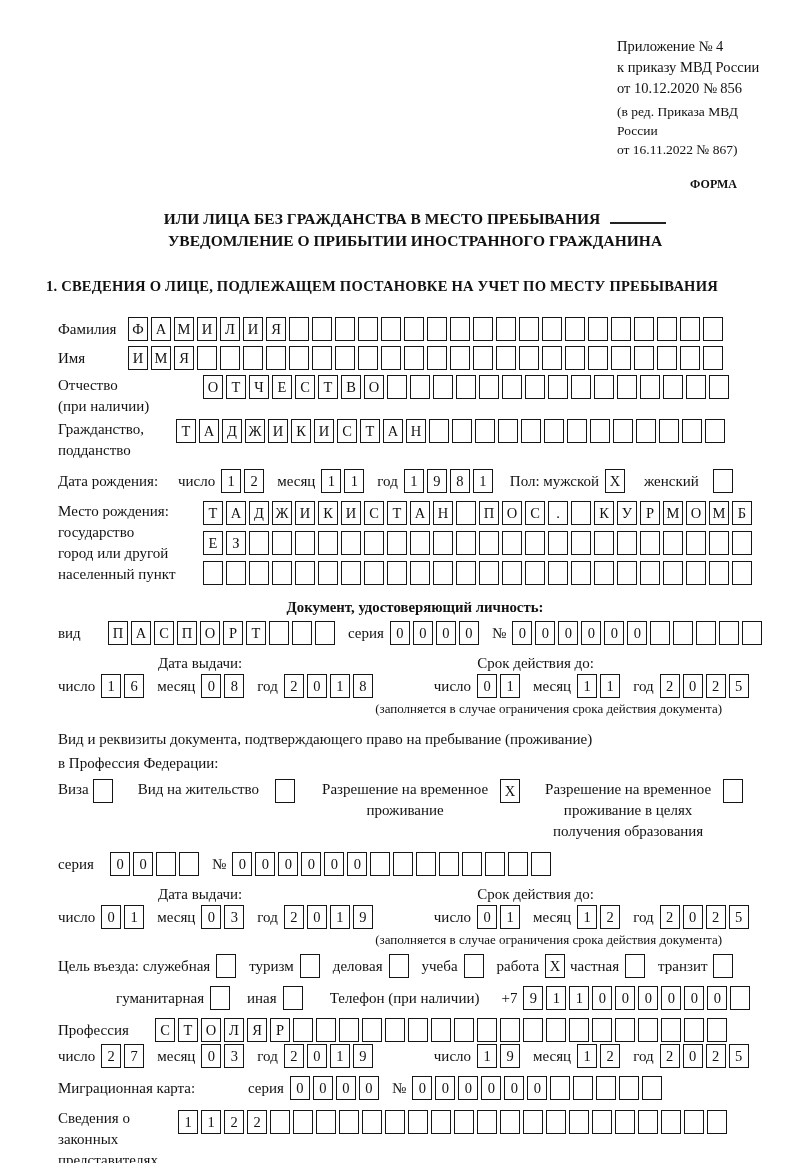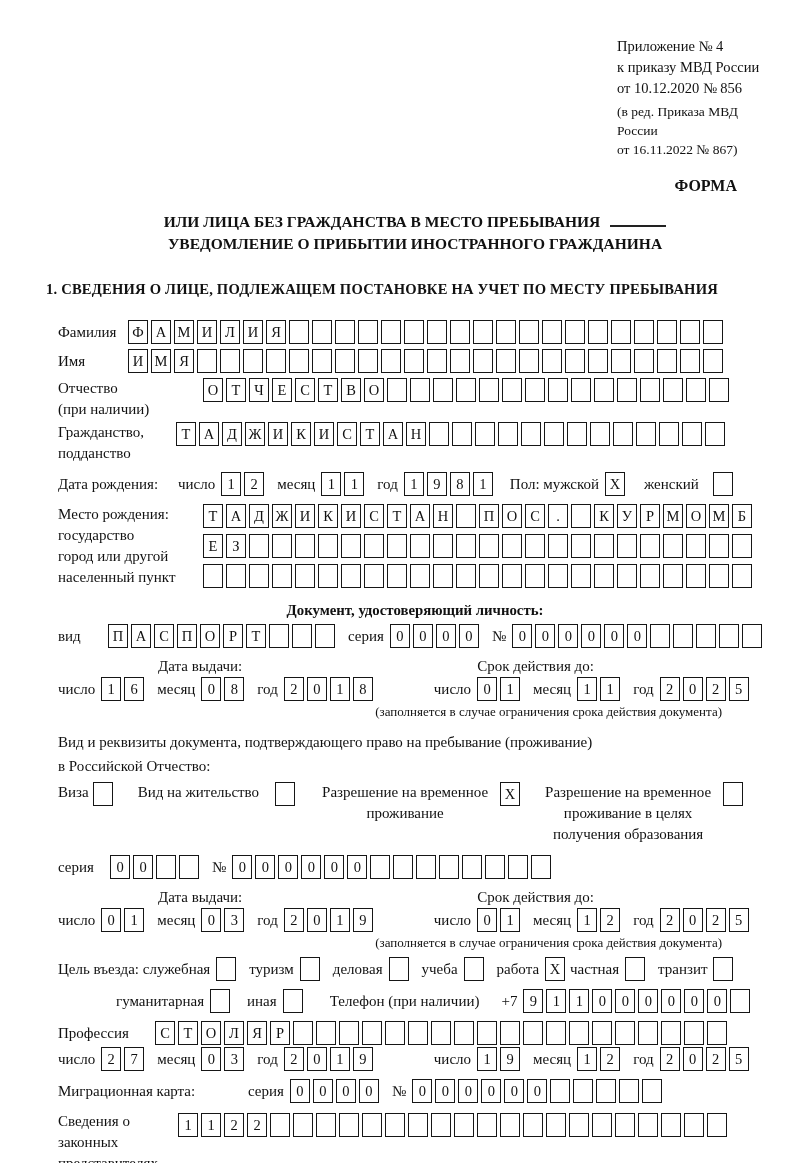--- a/index.html
+++ b/index.html
@@ -3,21 +3,21 @@
 <meta charset="utf-8">
 <style>
   html,body{margin:0;padding:0;background:#fff;}
   body{width:800px;height:1163px;overflow:hidden;color:#111;
        font-family:"Liberation Serif","DejaVu Serif",serif;}
   .page{padding:36px 28px 10px 58px;position:relative;}
 
   
   .appendix{margin-left:559px;font-size:14.5px;line-height:21px;}
   .appendix .ed{font-size:13.5px;line-height:19px;margin-top:3px;}
-  .forma{text-align:right;margin:18px 35px 0 0;font-weight:bold;font-size:16px;}
+  .forma{text-align:right;margin:18px 35px 0 0;font-weight:bold;font-size:12px;}
 
   .title{text-align:center;font-weight:bold;font-size:15.5px;line-height:22px;margin-top:16px;}
   .blank-line{display:inline-block;width:56px;border-bottom:2px solid #222;margin-left:10px;vertical-align:baseline;}
   .sec-heading{margin-top:26px;font-weight:bold;font-size:14.6px;letter-spacing:.2px;white-space:nowrap;margin-left:-12px;}
 
   .row{display:flex;align-items:center;margin-top:5px;}
   .row.top{align-items:flex-start;}
   .lab{font-size:15px;flex:0 0 auto;white-space:pre-line;line-height:21px;}
   .w70{width:70px;} .w118{width:118px;} .w145{width:145px;} .w120{width:120px;}
   .boxes{white-space:nowrap;font-family:"Liberation Serif","DejaVu Serif",serif;text-decoration:underline;}
@@ -136,21 +136,21 @@
     <span class="boxes"><span class="cell">0</span><span class="cell">1</span></span>
     <span class="inlab">месяц</span>
     <span class="boxes"><span class="cell">1</span><span class="cell">1</span></span>
     <span class="inlab">год</span>
     <span class="boxes"><span class="cell">2</span><span class="cell">0</span><span class="cell">2</span><span class="cell">5</span></span>
   </div>
   <div class="note">(заполняется в случае ограничения срока действия документа)</div>
 
   <div class="para">
     <div>Вид и реквизиты документа, подтверждающего право на пребывание (проживание)</div>
-    <div>в Российской Отчество:</div>
+    <div>в Профессия Федерации:</div>
   </div>
 
   <div class="row top" style="margin-top:4px">
     <span class="chk-item">
       <span class="chk-label">Виза</span>
       <span class="boxes" style="margin-left:4px"><span class="cell"></span></span>
     </span>
     <span class="chk-item" style="margin-left:22px">
       <span class="chk-label">Вид на жительство</span>
       <span class="boxes" style="margin-left:16px"><span class="cell"></span></span>

